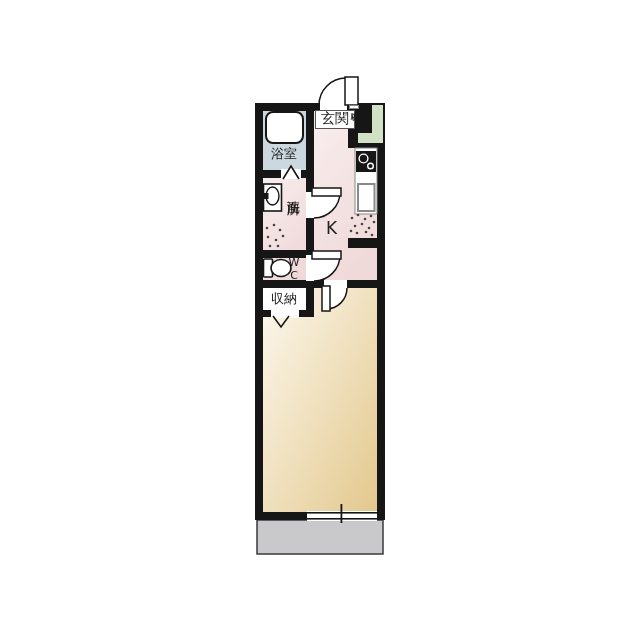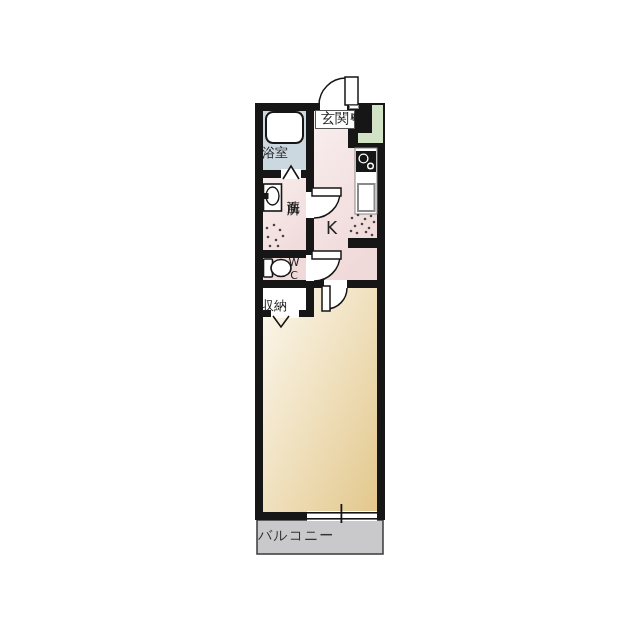--- a/index.html
+++ b/index.html
@@ -1,28 +1,28 @@
 <!DOCTYPE html>
 <html><head>
 <meta charset="utf-8">
 <style>
   html,body{margin:0;padding:0;background:#ffffff;}
   .stage{position:relative;width:640px;height:612px;background:#fff;overflow:hidden;
          font-family:"DejaVu Sans","Liberation Sans",sans-serif;}
   .plan-svg{position:absolute;left:0;top:0;}
   .lbl{position:absolute;color:#1a1a1a;white-space:nowrap;line-height:1.05;}
-  .lbl.center{text-align:left;font-family:Liberation Mono, monospace;}
+  .lbl.center{text-align:center;}
   .vert{writing-mode:vertical-rl;text-orientation:upright;letter-spacing:1px;}
   .boxed{background:#ffffff;border:1px solid #555;padding:0 2px;}
   .genkan{left:315px;top:110px;width:34px;height:17px;font-size:14px;text-align:center;}
   .getabako{left:349px;top:105px;font-size:7.5px;letter-spacing:0;padding:1px 0;}
   .bath{left:262px;top:147px;width:44px;font-size:13px;}
   .wash{left:286px;top:190px;font-size:13px;}
   .wc{left:288px;top:256px;font-size:11px;letter-spacing:0;}
-  .storage{left:261px;top:300px;width:46px;font-size:13px;}
+  .storage{left:261px;top:292px;width:46px;font-size:13px;}
   .kitchen{left:326px;top:220px;font-size:17px;color:#222;}
   .mainroom{left:261px;top:406px;width:118px;font-size:21px;color:#222;}
   .balcony{left:258px;top:529px;width:124px;font-size:14px;color:#333;letter-spacing:1px;}
 </style>
 </head>
 <body>
 
 <div class="stage">
 
   <svg class="plan-svg" width="640" height="640" viewBox="0 0 640 640">
@@ -163,15 +163,14 @@
 
   <div class="lbl vert wash">洗面所</div>
 
   <div class="lbl vert wc">WC</div>
 
   <div class="lbl center storage">収納</div>
 
   <div class="lbl kitchen">K</div>
 
 
-  <div class="lbl center balcony">バルコニー</div>
 
 </div>
 
 </body></html>

